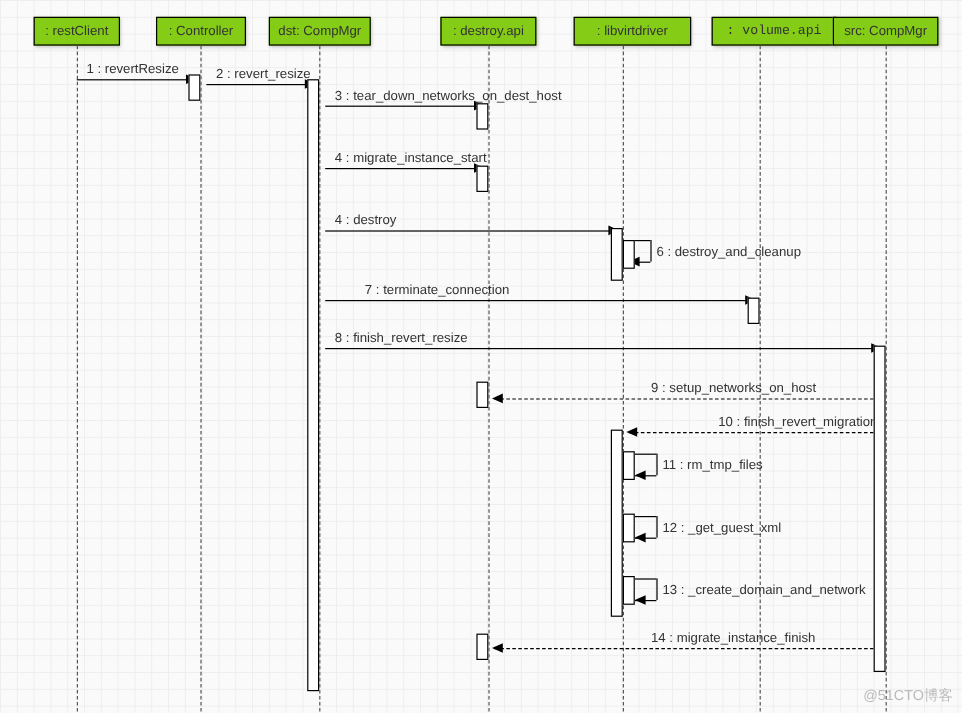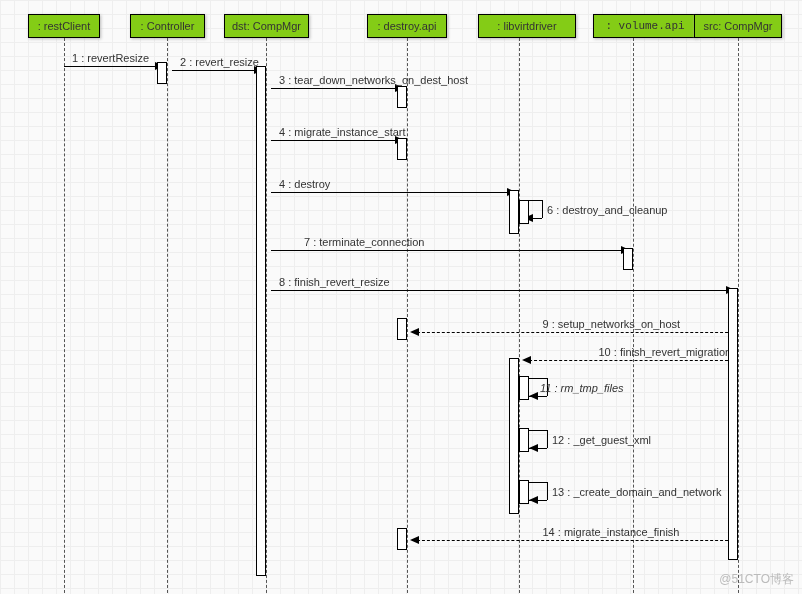--- a/index.html
+++ b/index.html
@@ -78,21 +78,21 @@
 <div class="msg dash" style="left: 412px; top: 332px; width: 321px;"></div>
 <div class="arrowL" style="left: 410px; top: 328px;"></div>
 <div class="label" style="top: 318px; left: 542.5px;">9 : setup_networks_on_host</div>
 <div class="msg dash" style="left: 524px; top: 360px; width: 209px;"></div>
 <div class="arrowL" style="left: 522px; top: 356px;"></div>
 <div class="label" style="top: 346px; left: 598.5px;">10 : finish_revert_migration</div>
 <div class="msg" style="left: 529px; top: 378px; width: 18px;"></div>
 <div class="msg" style="left: 547px; top: 378px; width: 1px; height: 18px;"></div>
 <div class="msg" style="left: 529px; top: 396px; width: 18px;"></div>
 <div class="arrowL" style="left: 529px; top: 392px;"></div>
-<div class="label" style="left: 540px; top: 382px; font-style: italic;">11 : rm_tmp_files</div>
+<div class="label" style="left: 552px; top: 382px;">11 : rm_tmp_files</div>
 <div class="msg" style="left: 529px; top: 430px; width: 18px;"></div>
 <div class="msg" style="left: 547px; top: 430px; width: 1px; height: 18px;"></div>
 <div class="msg" style="left: 529px; top: 448px; width: 18px;"></div>
 <div class="arrowL" style="left: 529px; top: 444px;"></div>
 <div class="label" style="left: 552px; top: 434px;">12 : _get_guest_xml</div>
 <div class="msg" style="left: 529px; top: 482px; width: 18px;"></div>
 <div class="msg" style="left: 547px; top: 482px; width: 1px; height: 18px;"></div>
 <div class="msg" style="left: 529px; top: 500px; width: 18px;"></div>
 <div class="arrowL" style="left: 529px; top: 496px;"></div>
 <div class="label" style="left: 552px; top: 486px;">13 : _create_domain_and_network</div>

